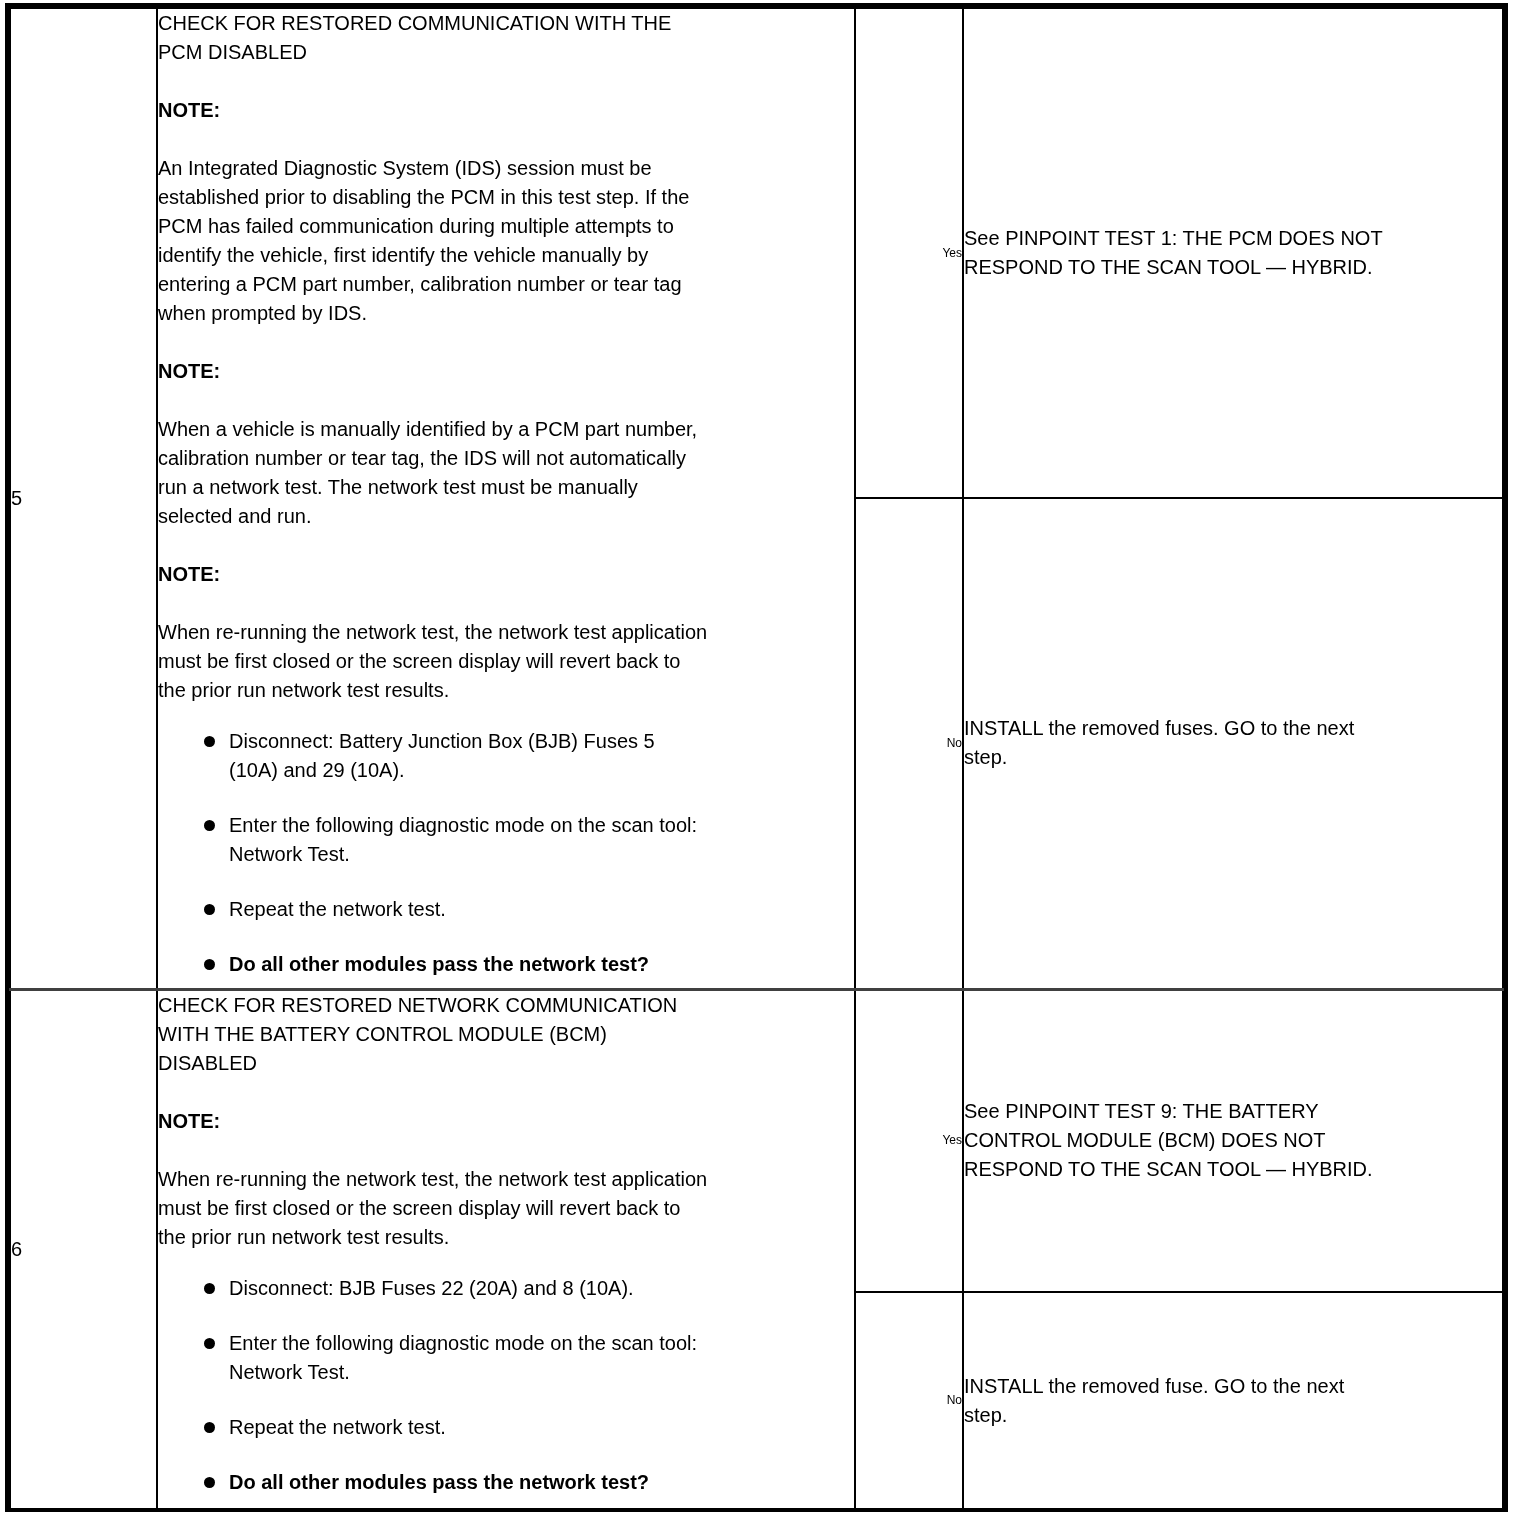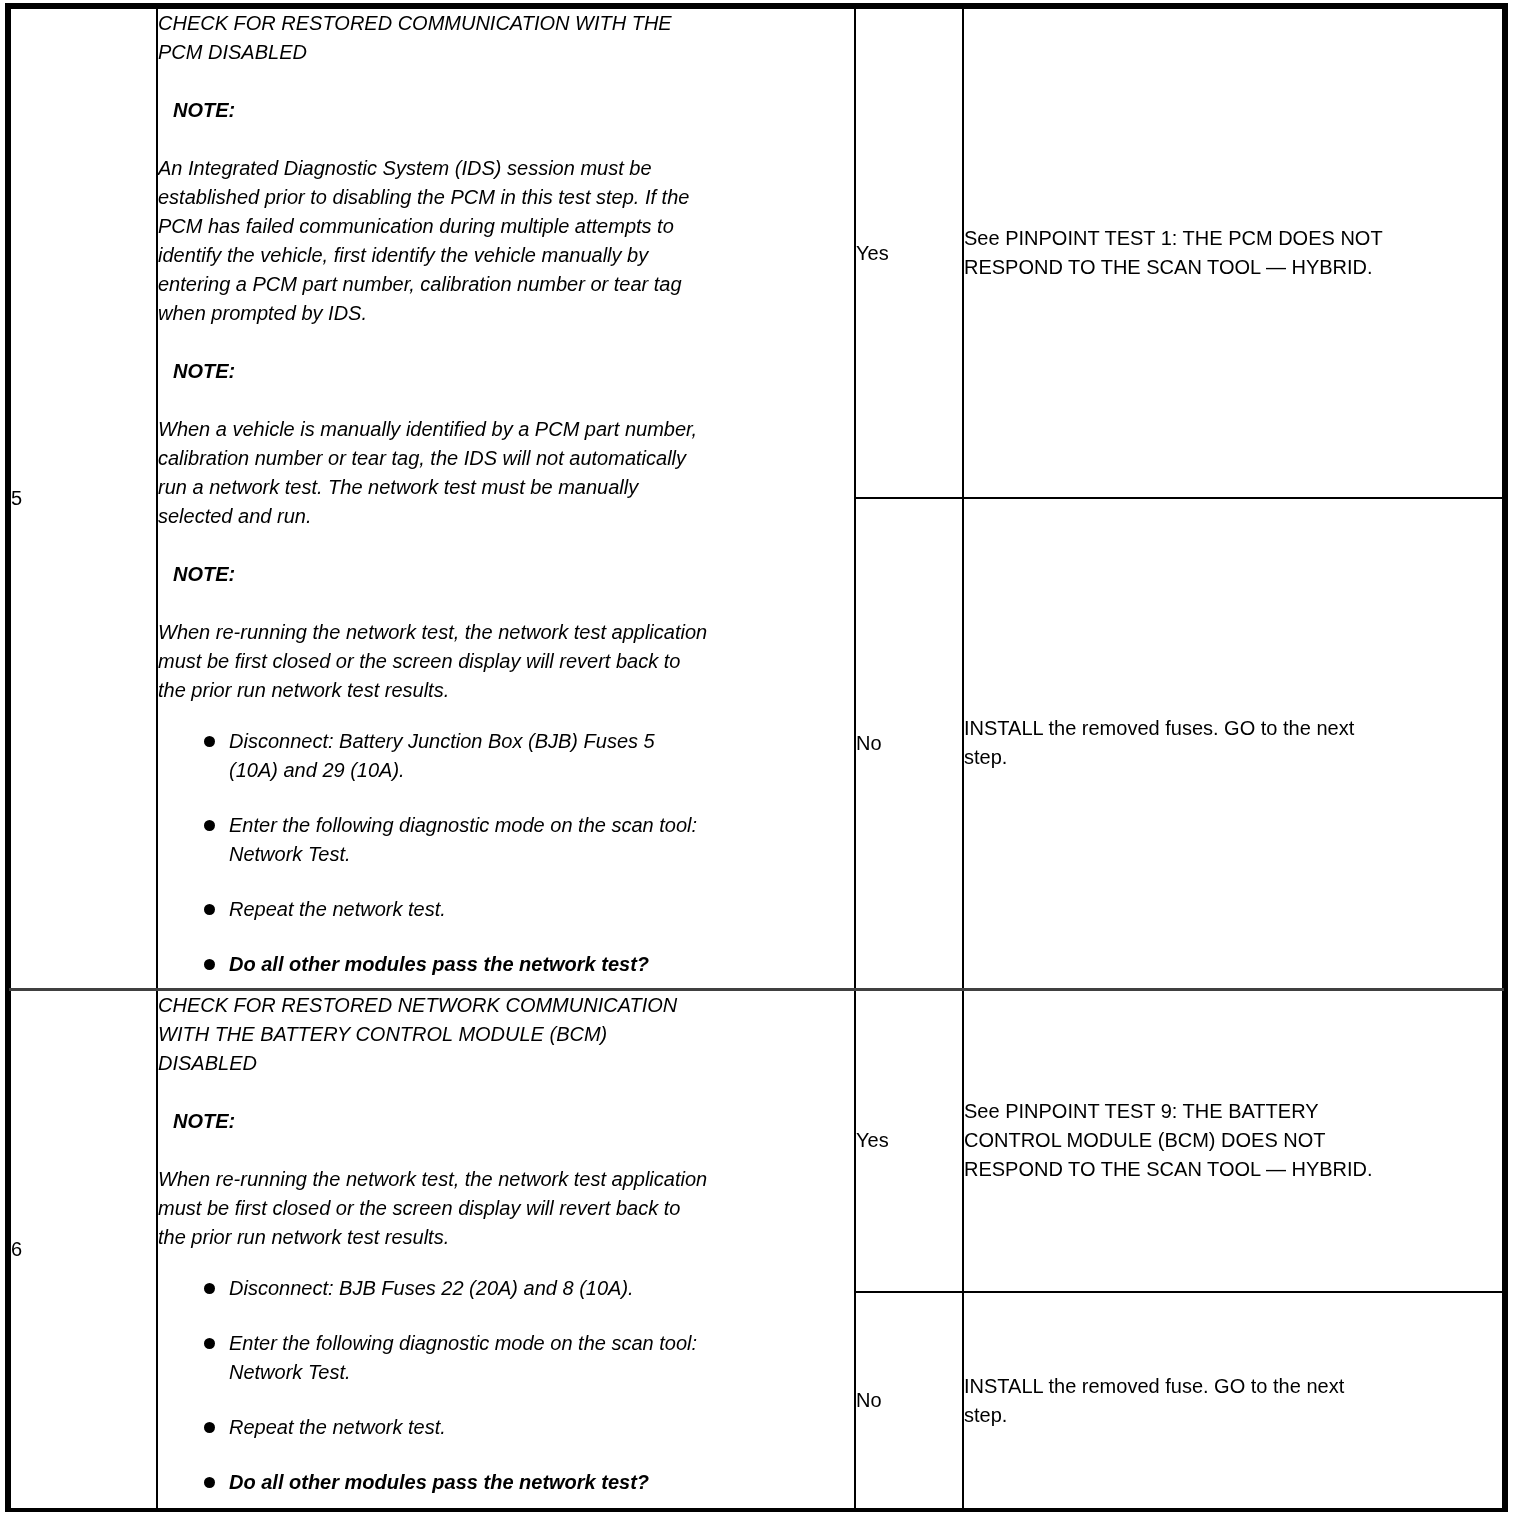--- a/index.html
+++ b/index.html
@@ -45,41 +45,40 @@
   td.answer-split { border-bottom: 3px solid #000000; }
 
   td.step-cell {
     vertical-align: middle;
     padding-left: 7px;
     font-size: 20px;
   }
   td.desc-cell {
     vertical-align: top;
     padding: 13px 4px 0 7px;
-    font-style: italic;
   }
   td.answer-cell {
     vertical-align: middle;
     padding-left: 6px;
-    font-size: 20px;
+    font-size: 12px;
+    text-align: right;
   }
   td.action-cell {
     vertical-align: middle;
     padding: 0 8px 0 9px;
   }
   .prewrap { white-space: pre-line; }
 
   .desc-title {
     margin: 0;
     white-space: pre-line;
   }
   .note-label {
     font-weight: bold;
     margin-top: 29px;
-    padding-left: 15px;
   }
   .note-para {
     margin-top: 29px;
     white-space: pre-line;
   }
   ul.bullets {
     list-style: none;
     margin: 22px 0 0 0;
     padding: 0;
   }

